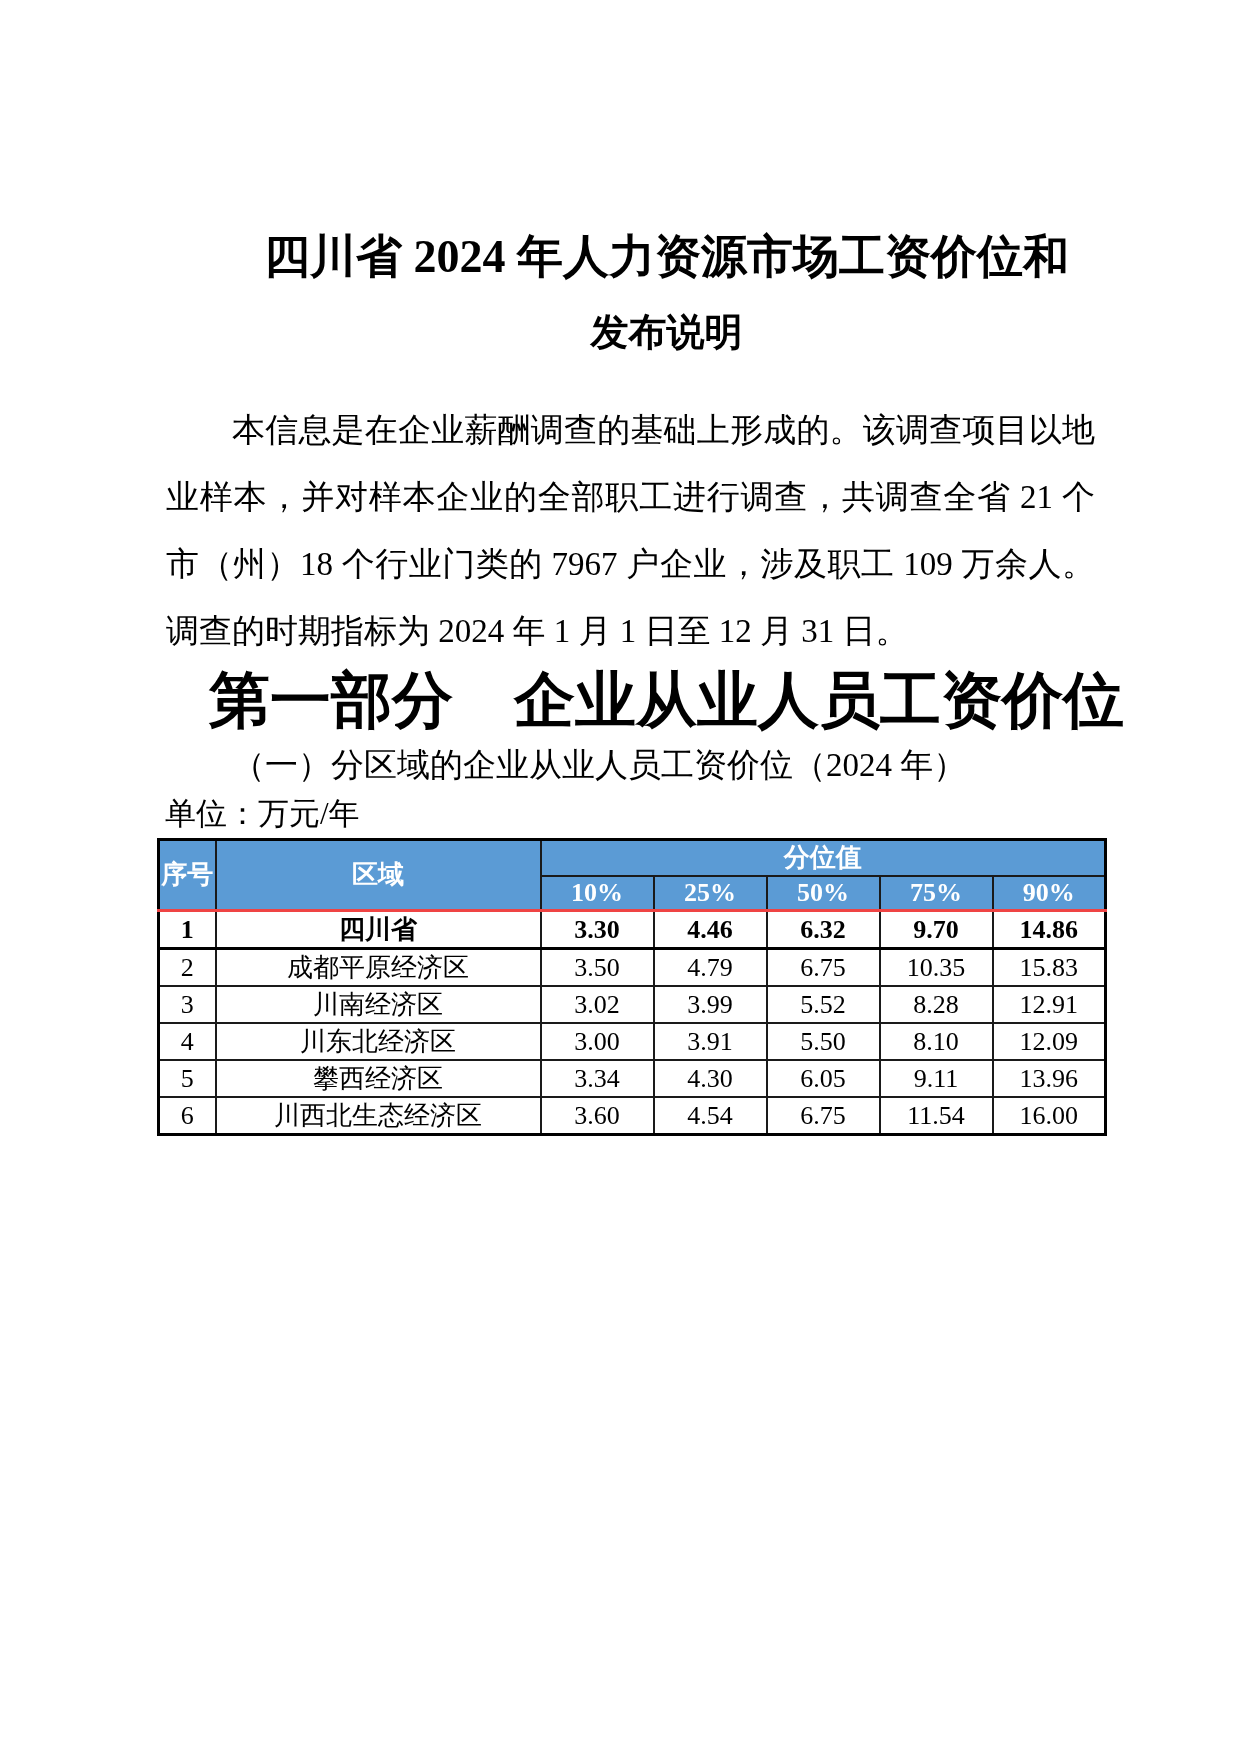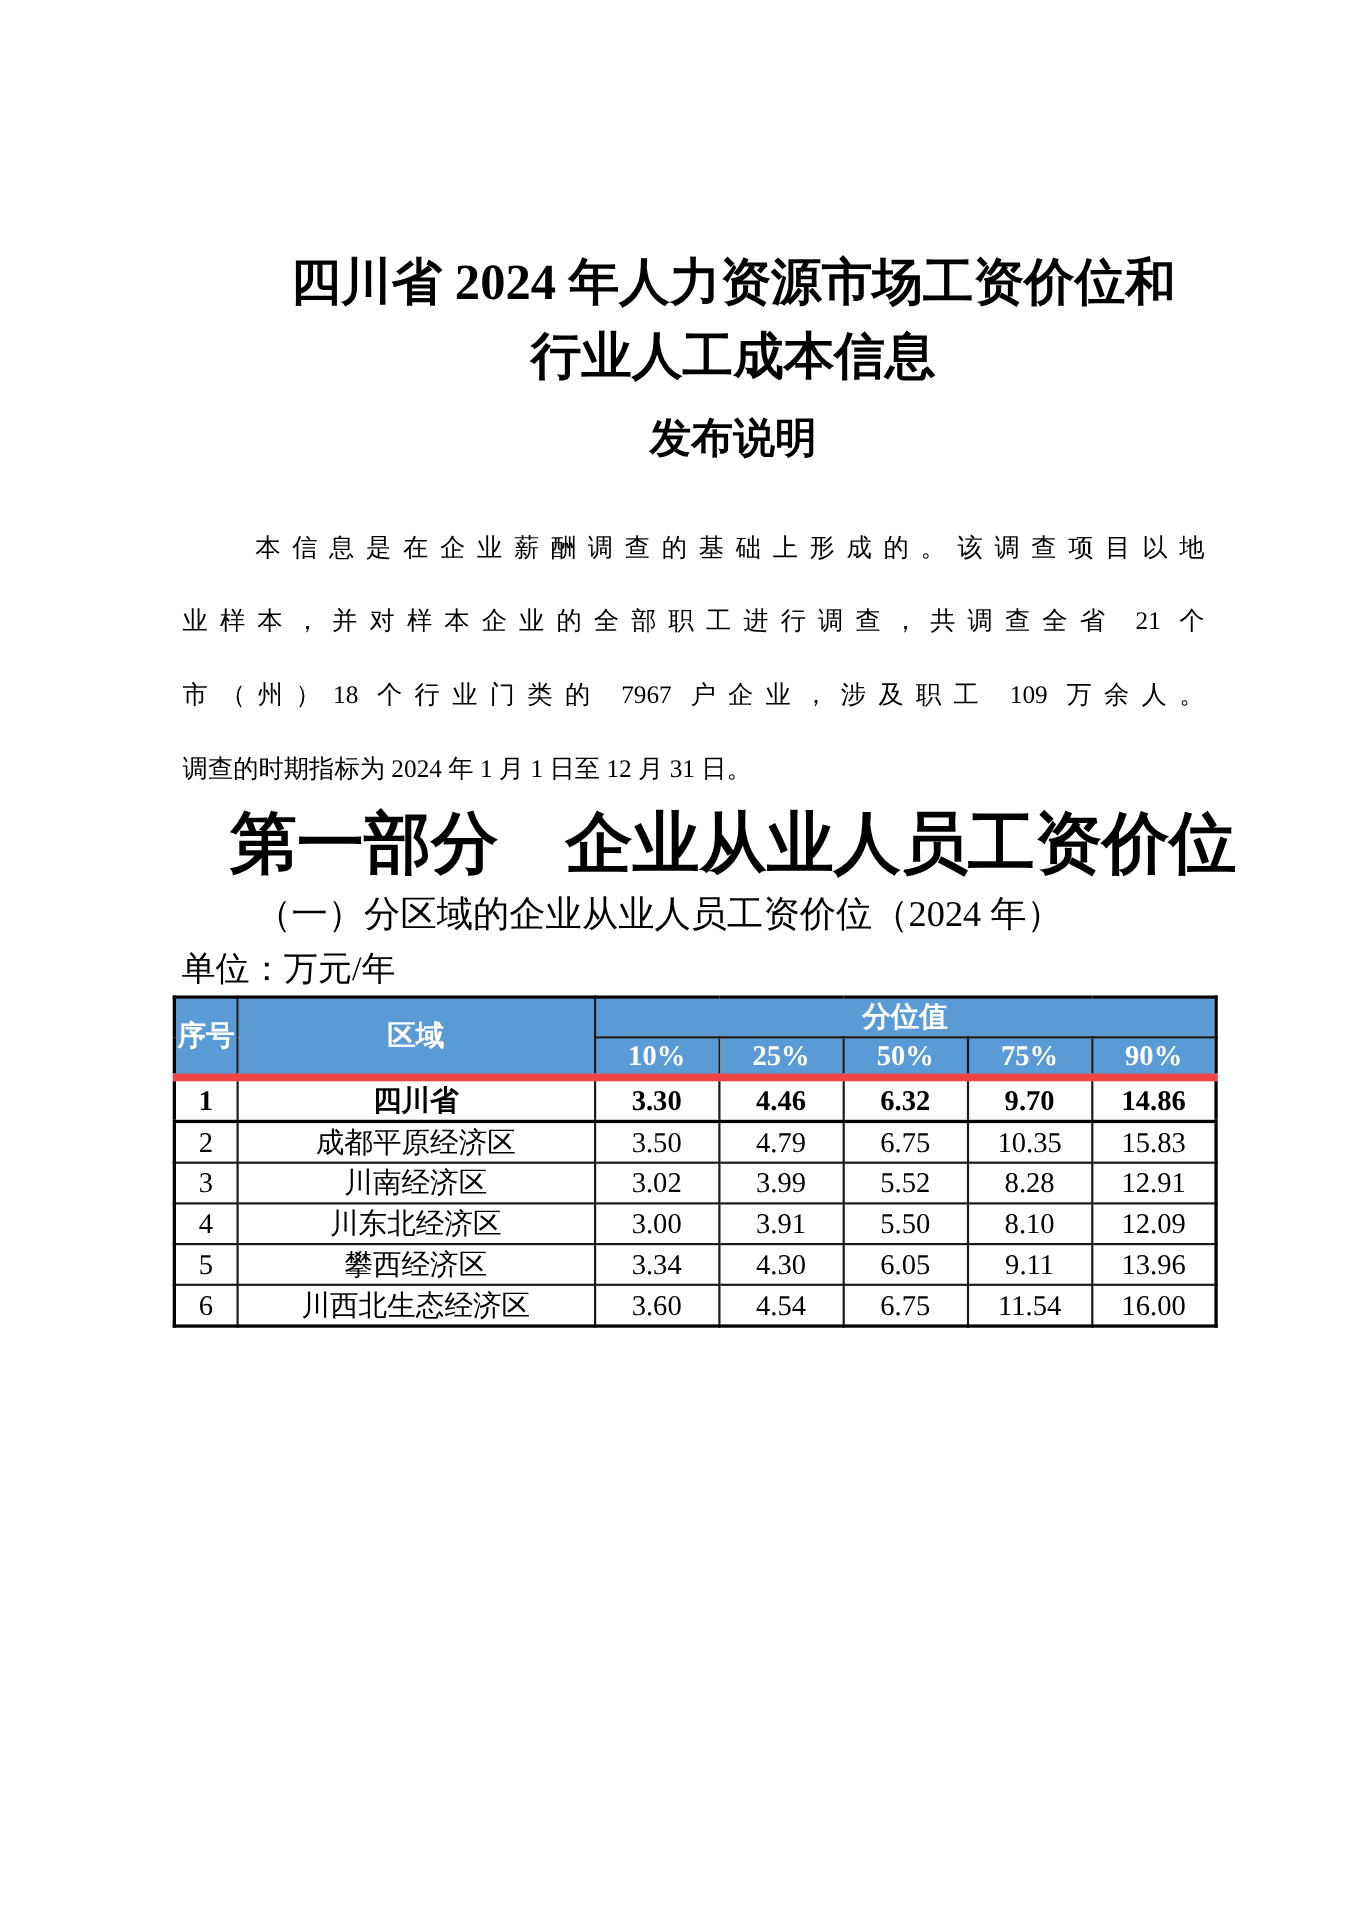--- a/index.html
+++ b/index.html
@@ -19,21 +19,21 @@
     margin:0; text-align:center;
     font-size:46px; font-weight:bold; line-height:67px;
   }
   .title .tline { display:block; }
   .subtitle {
     margin:17px 0 0 0; text-align:center;
     font-family:"Liberation Sans","DejaVu Sans",sans-serif;
     font-size:38px; font-weight:bold; line-height:50px;
   }
   
-  .para { margin-top:40px; font-size:23px; }
+  .para { margin-top:40px; font-size:33px; }
   .pline {
     width:929px; height:67px; line-height:67px;
     margin-left:9px;
     text-align:justify; text-align-last:justify;
     overflow:hidden;
   }
   .pline.indent { text-indent:66px; }
   .pline.last { text-align-last:left; }
   
   .part-heading {
@@ -66,34 +66,33 @@
     border:2px solid #1a1a1a;
     padding:0; text-align:center; vertical-align:middle;
     overflow:hidden;
   }
   table.wage thead th {
     background:#5B9BD5; color:#fff; font-weight:bold;
     line-height:30px;
   }
   th.h-group { height:34px; border-bottom:2px solid #000; }
   tr.h-pct th { height:32px; }
-  thead { border-bottom:7px solid #ef4444;font-family:Liberation Serif, serif; }
+  thead { border-bottom:3px solid #ef4444;font-family:Liberation Serif, serif; }
   table.wage tbody td { height:33px; background:#fff; }
   tr.hl td { background:#D9D9D9; font-weight:bold; }
   tr.hl { border-bottom:3px solid #000; }
   th.col-no { line-height:29px; padding:2px 6px; }
 </style>
 </head>
 <body>
 
 <div class="page">
 
   <h1 class="title">
     <span class="tline">四川省 2024 年人力资源市场工资价位和</span>
-    <span class="tline">行业人工成本信息</span>
   </h1>
 
   <h2 class="subtitle">发布说明</h2>
 
   <div class="para">
     <div class="pline indent">本信息是在企业薪酬调查的基础上形成的。该调查项目以地</div>
     <div class="pline">业样本，并对样本企业的全部职工进行调查，共调查全省 21 个</div>
     <div class="pline">市（州）18 个行业门类的 7967 户企业，涉及职工 109 万余人。</div>
     <div class="pline last">调查的时期指标为 2024 年 1 月 1 日至 12 月 31 日。</div>
   </div>

